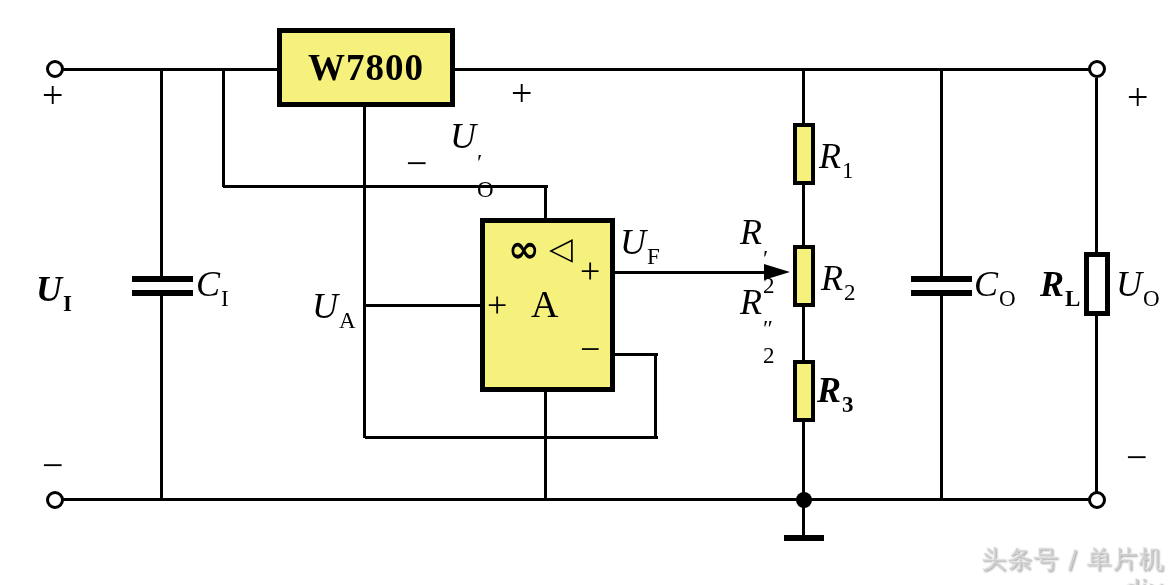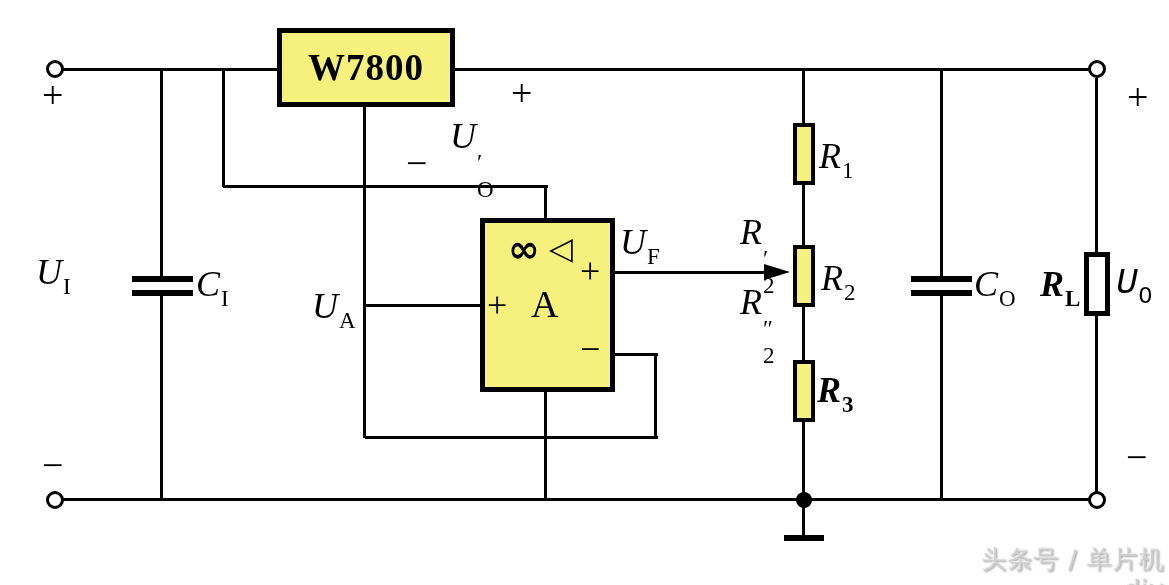--- a/index.html
+++ b/index.html
@@ -124,21 +124,21 @@
   <div class="wire v" style="left:802px;top:500px;height:37px;"></div>
   <div class="gndbar" style="left:784px;top:535px;width:40px;"></div>
 
   <span class="sign" style="left:42px;top:76px;">+</span>
   <span class="sign" style="left:42px;top:446px;">−</span>
   <span class="sign" style="left:511px;top:74px;">+</span>
   <span class="sign" style="left:406px;top:144px;">−</span>
   <span class="sign" style="left:1127px;top:78px;">+</span>
   <span class="sign" style="left:1126px;top:438px;">−</span>
 
-  <span class="lbl" style="left:36px;top:254px;"><span>U</span><span class="sub">I</span></span>
+  <span class="lbl" style="left:36px;top:271px;font-weight:bold;"><span>U</span><span class="sub">I</span></span>
 
   <span class="lbl" style="left:196px;top:266px;"><span>C</span><span class="sub">I</span></span>
 
   <span class="lbl" style="left:312px;top:288px;"><span>U</span><span class="sub">A</span></span>
 
   <span class="lbl" style="left:450px;top:118px;"><span>U</span><span class="stack">
         <span class="prime">′</span>
         <span class="sub">O</span>
       </span></span>
 
@@ -157,17 +157,17 @@
         <span class="prime">″</span>
         <span class="sub">2</span>
       </span></span>
 
   <span class="lbl" style="left:817px;top:372px;font-weight:bold;"><span>R</span><span class="sub">3</span></span>
 
   <span class="lbl" style="left:974px;top:266px;"><span>C</span><span class="sub">O</span></span>
 
   <span class="lbl" style="left:1040px;top:266px;font-weight:bold;"><span>R</span><span class="sub">L</span></span>
 
-  <span class="lbl" style="left:1116px;top:266px;font-family:Liberation Mono, monospace;"><span>U</span><span class="sub">O</span></span>
+  <span class="lbl" style="left:1116px;top:266px;"><span>U</span><span class="sub">O</span></span>
 
   <div class="watermark">头条号 / 单片机diy</div>
 
 </div>
 
 </body></html>

